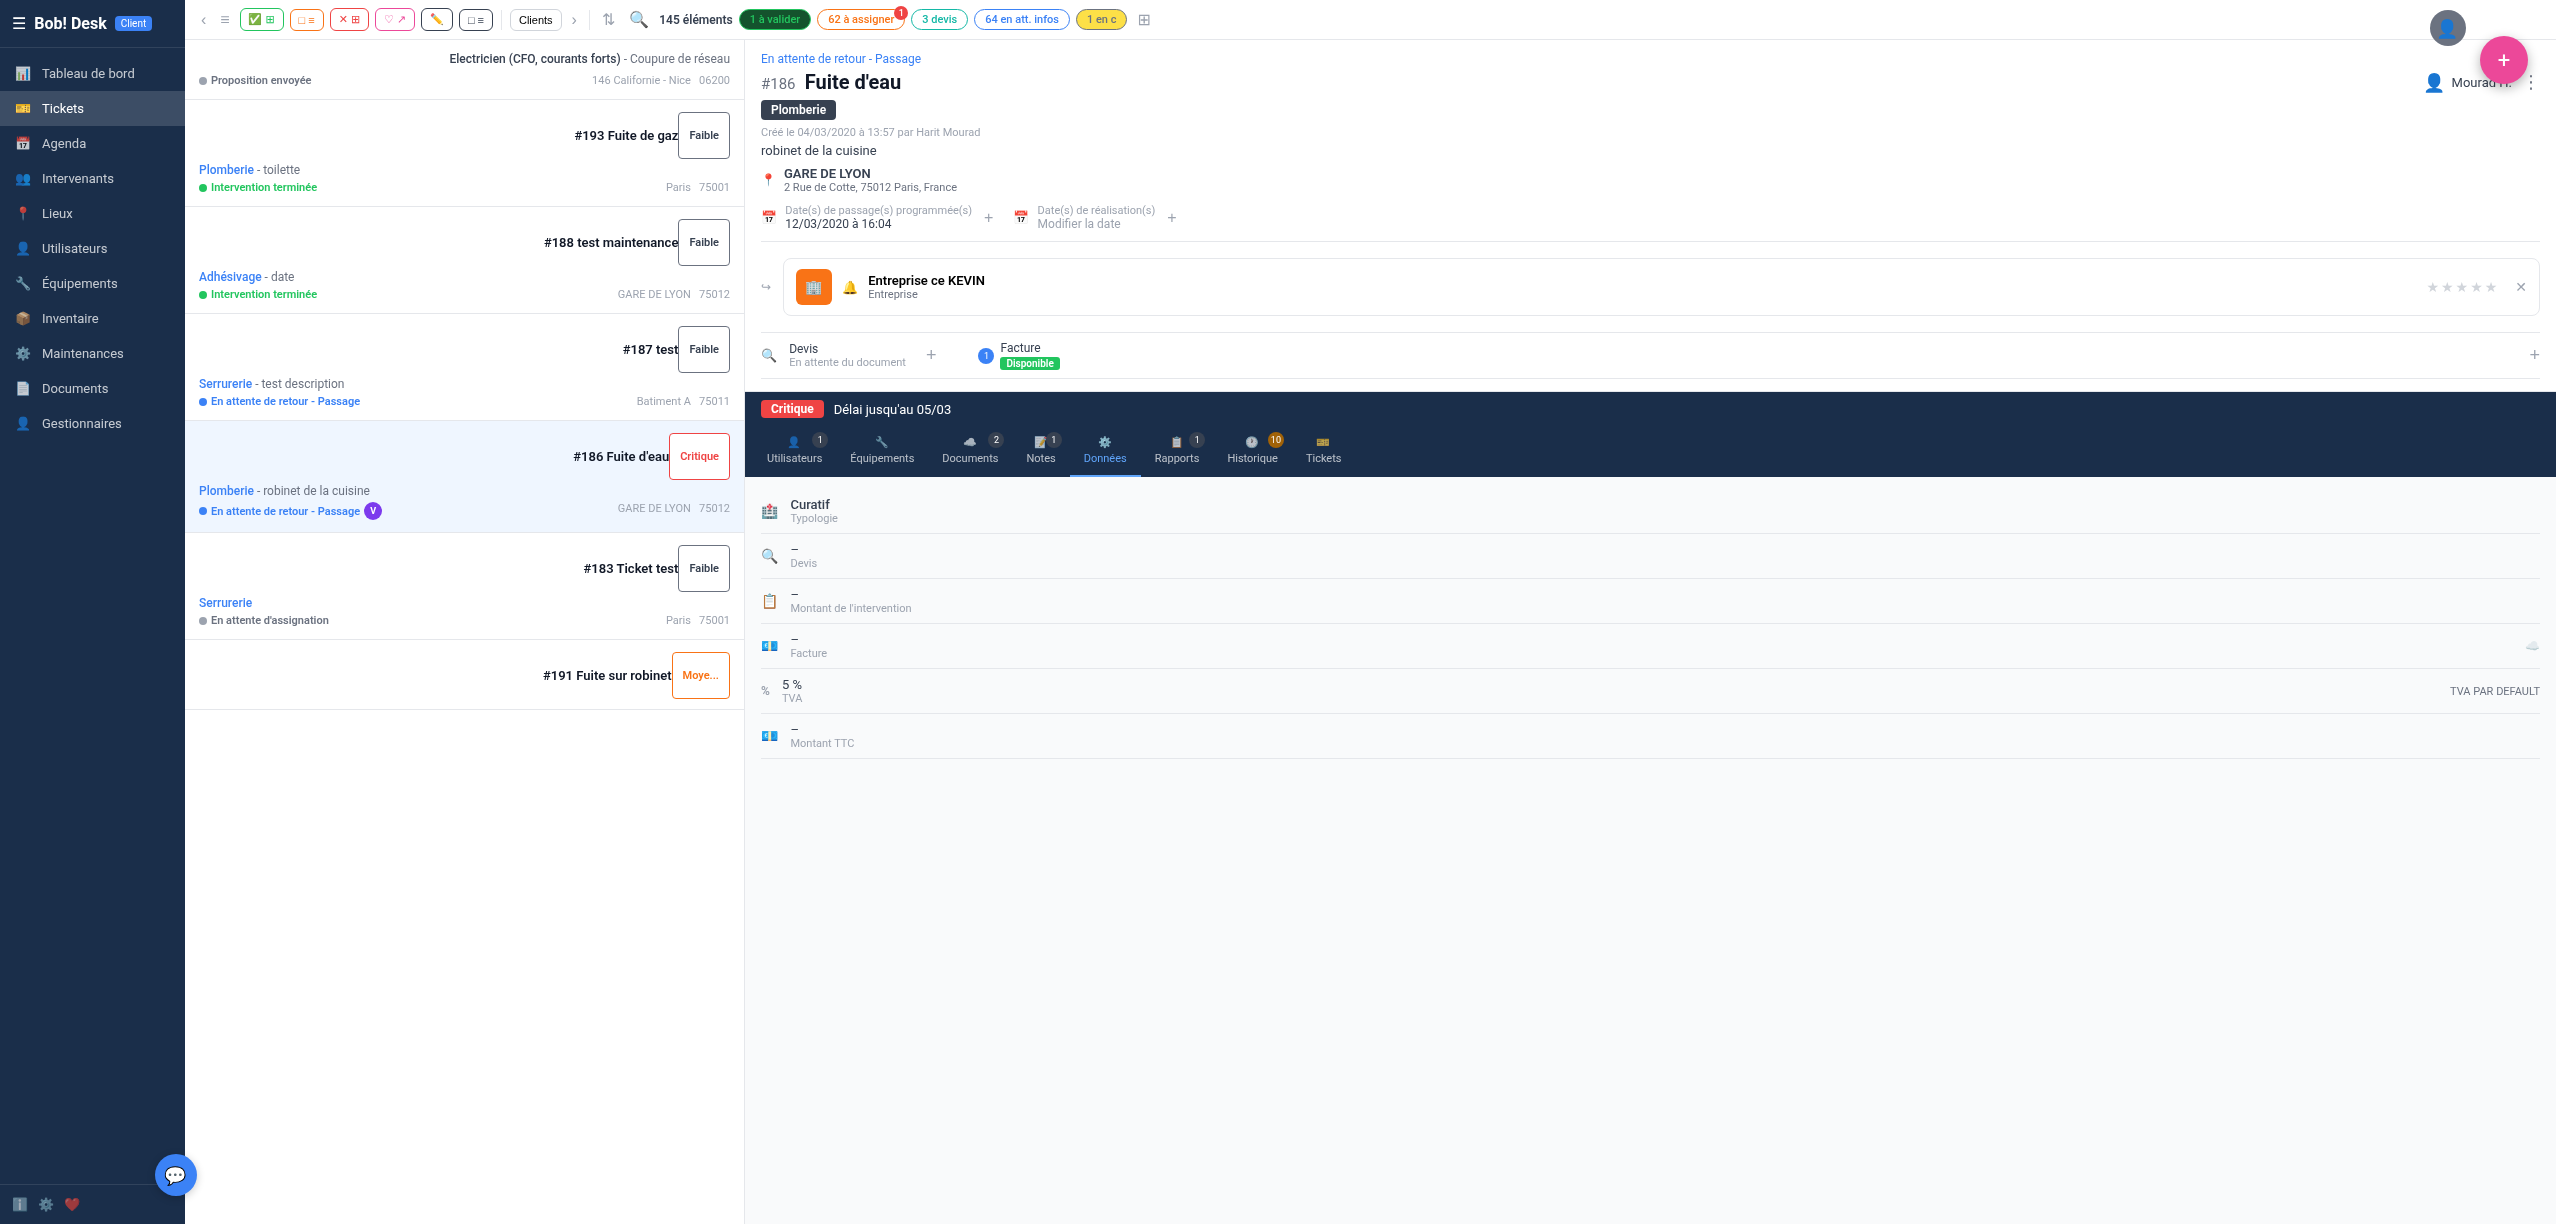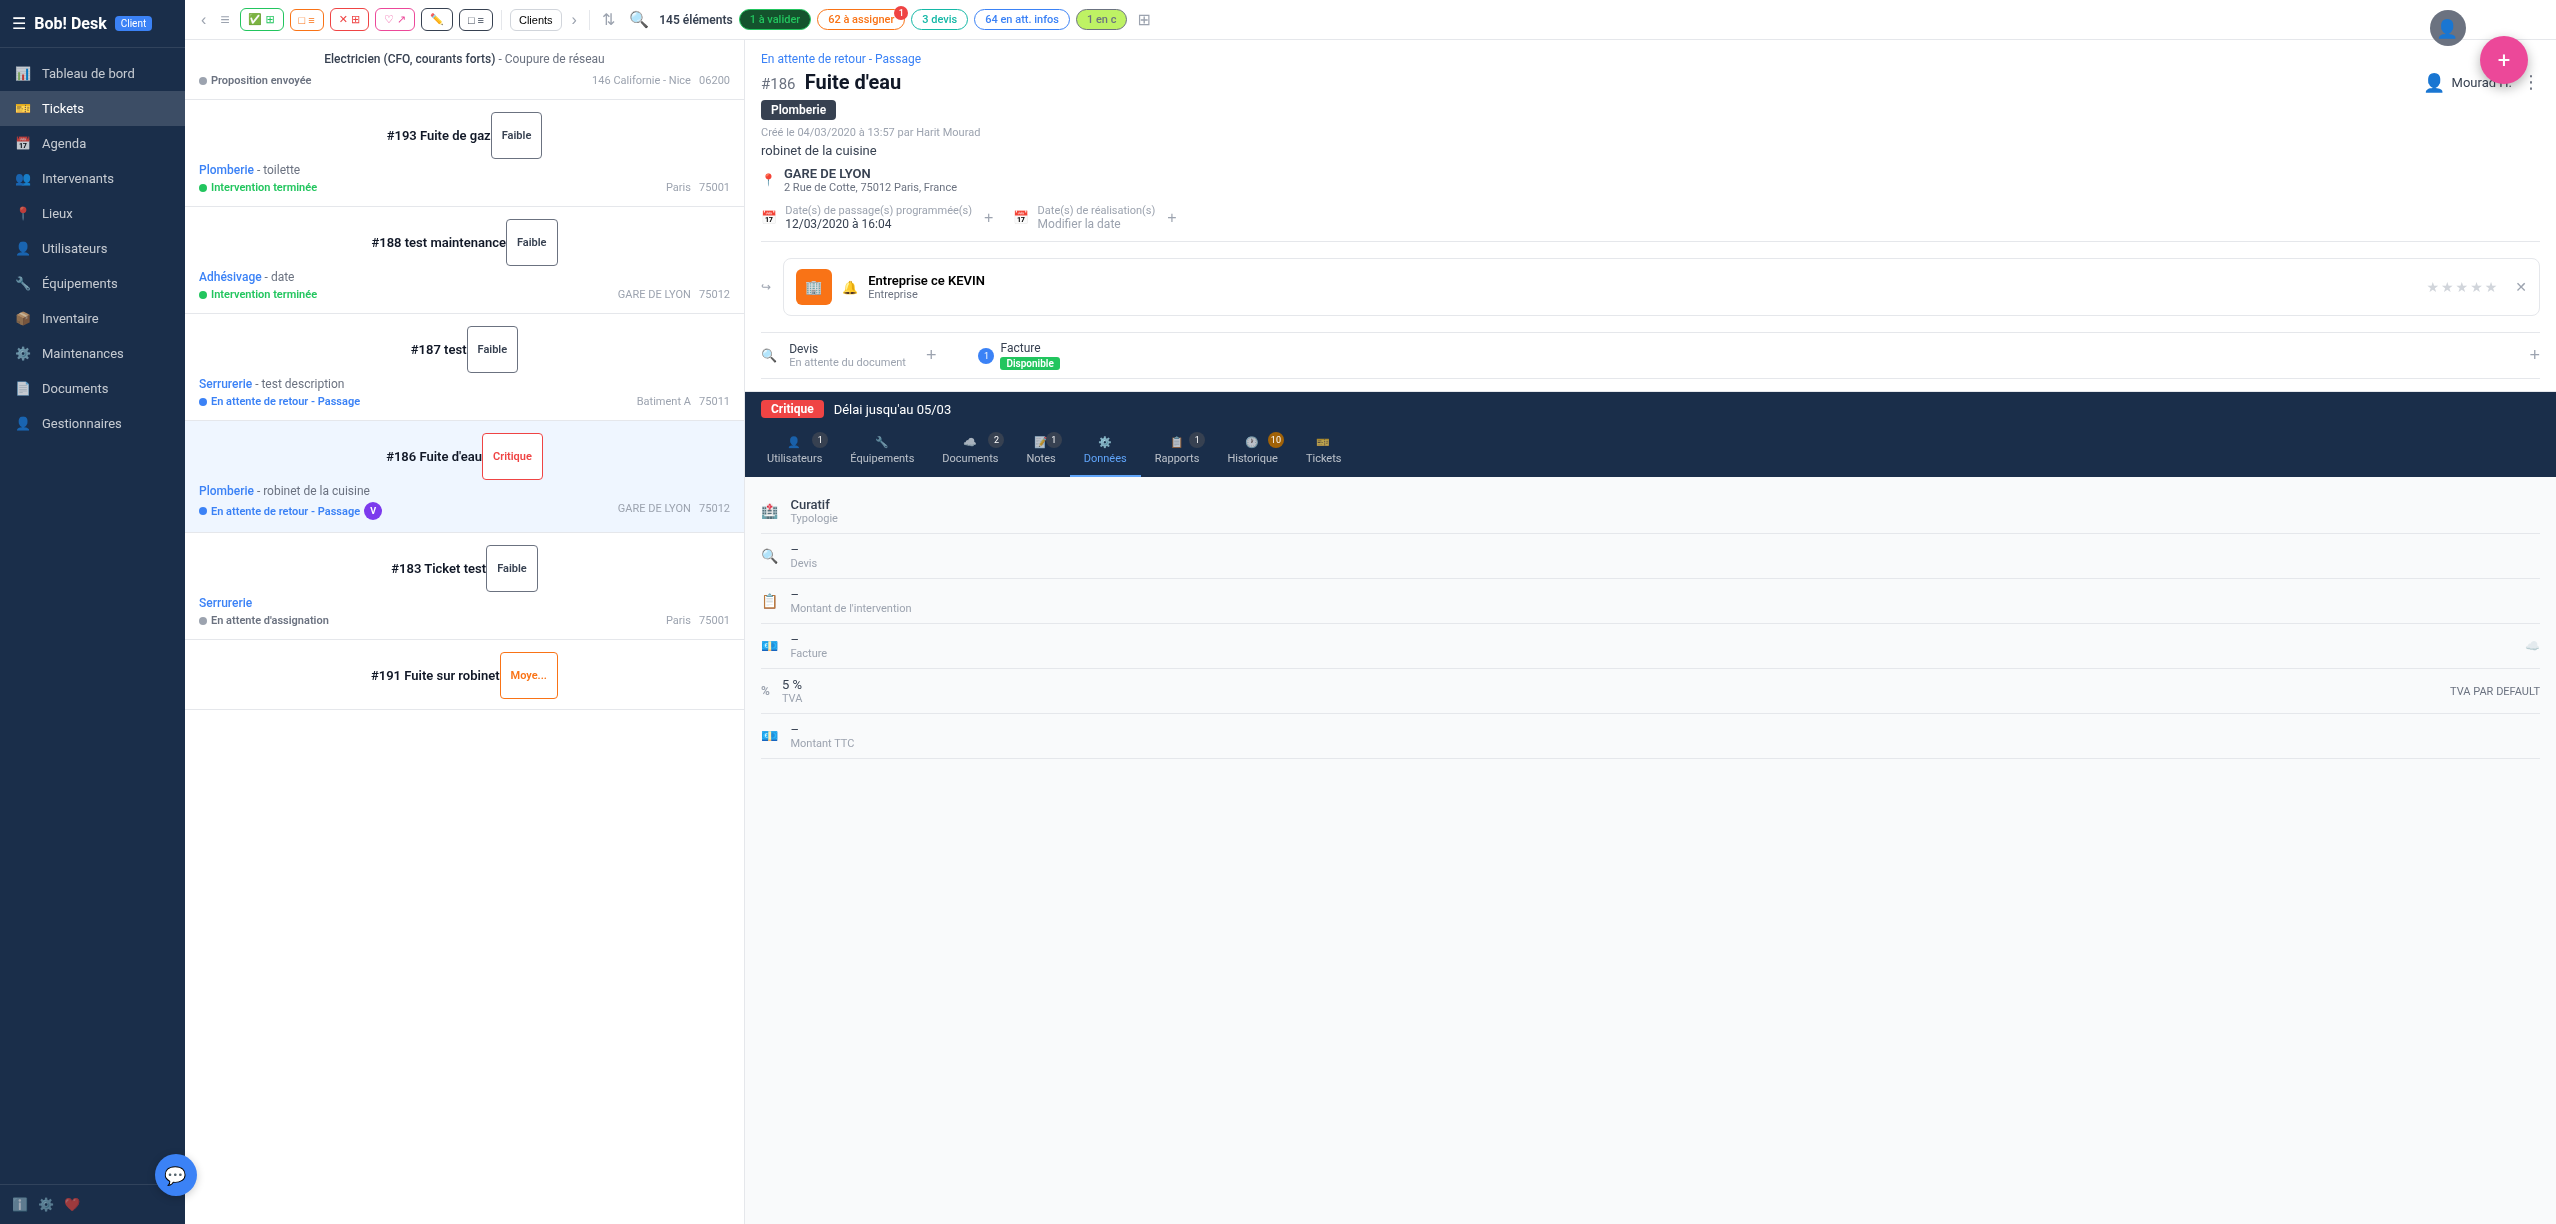--- a/index.html
+++ b/index.html
@@ -28,31 +28,31 @@
     .toolbar-btn.green { border-color: #22c55e; color: #22c55e; }
     .toolbar-btn.orange { border-color: #f97316; color: #f97316; }
     .toolbar-btn.red { border-color: #ef4444; color: #ef4444; }
     .toolbar-btn.pink { border-color: #ec4899; color: #ec4899; }
     .toolbar-btn.dark { border-color: #374151; color: #374151; }
     .filter-badge { border-radius: 12px; padding: 3px 10px; font-size: 11px; cursor: pointer; font-weight: 500; }
     .filter-badge.green-outline { border: 1.5px solid #22c55e; color: #22c55e; background: #14532d; }
     .filter-badge.orange-outline { border: 1.5px solid #f97316; color: #f97316; background: #fff; position: relative; }
     .filter-badge.teal-outline { border: 1.5px solid #14b8a6; color: #14b8a6; background: #fff; }
     .filter-badge.blue-outline { border: 1.5px solid #3b82f6; color: #3b82f6; background: #fff; }
-    .filter-badge.gray-outline { border: 1.5px solid #6b7280; color: #6b7280; background: #bef264; }
+    .filter-badge.gray-outline { border: 1.5px solid #6b7280; color: #6b7280; background: #fde047; }
     .notification-dot { position: absolute; top: -4px; right: -4px; width: 14px; height: 14px; background: #ef4444; border-radius: 50%; color: #fff; font-size: 9px; display: flex; align-items: center; justify-content: center; }
 
     
     .content-area { flex: 1; display: flex; overflow: hidden; }
 
     
     .ticket-list { width: 560px; flex-shrink: 0; overflow-y: auto; background: #fff; border-right: 1px solid #e5e7eb; }
     .ticket-item { padding: 12px 14px; border-bottom: 1px solid #e5e7eb; cursor: pointer; background: #fff; }
     .ticket-item.selected { background: #eff6ff; }
-    .ticket-item-header { display: flex; justify-content: center; align-items: center; margin-bottom: 4px; }
+    .ticket-item-header { display: flex; justify-content: flex-end; align-items: center; margin-bottom: 4px; }
     .ticket-title { font-weight: 600; color: #111827; font-size: 13px; }
     .ticket-subtitle { font-size: 12px; color: #6b7280; margin-bottom: 4px; }
     .ticket-subtitle .cat { color: #3b82f6; font-weight: 500; }
     .ticket-footer { display: flex; justify-content: space-between; align-items: flex-start; }
     .ticket-status { font-size: 11px; font-weight: 600; display: flex; align-items: center; gap: 4px; }
     .ticket-status.green { color: #22c55e; }
     .ticket-status.blue { color: #3b82f6; }
     .ticket-status.gray { color: #6b7280; }
     .ticket-location { font-size: 11px; color: #9ca3af; }
     .priority-badge { padding: 16px 10px; border-radius: 4px; font-size: 11px; font-weight: 600; }

